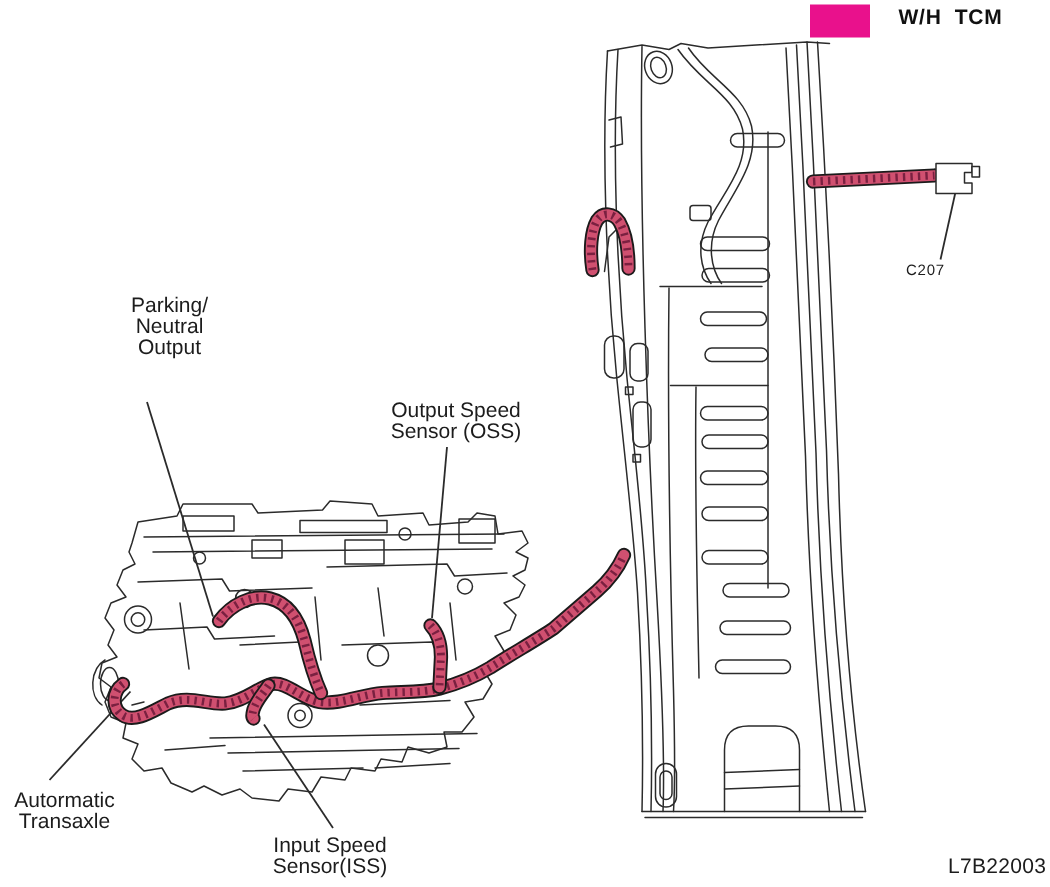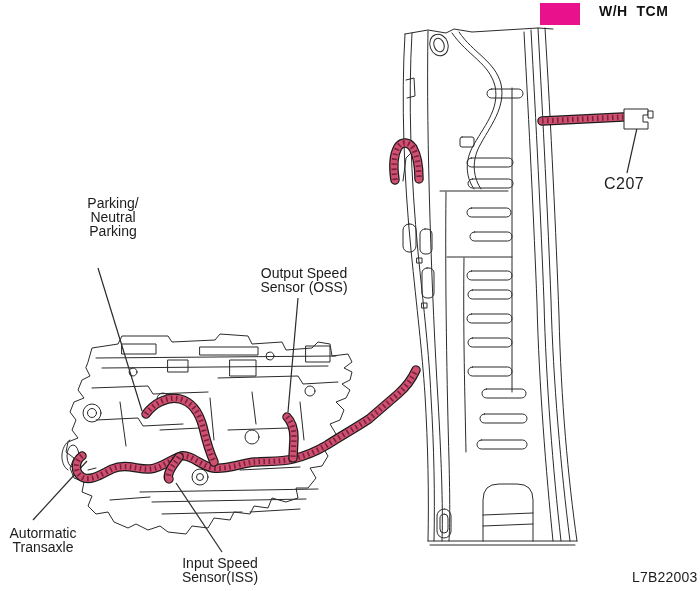--- a/index.html
+++ b/index.html
@@ -10,21 +10,21 @@
   .artf{stroke:#2b2b2b;stroke-width:1;fill:#fff;stroke-linejoin:round;}
   .leader{stroke:#2b2b2b;stroke-width:1.2;fill:none;}
   .harness-outline{stroke:var(--c-outline,#1b1b1b);stroke-width:9.5;fill:none;stroke-linecap:round;stroke-linejoin:round;}
   .harness-fill{stroke:var(--c-harness,#d05070);stroke-width:7;fill:none;stroke-linecap:round;stroke-linejoin:round;}
   .harness-hatch{stroke:var(--c-harness_hatch,#7a2040);stroke-width:5.2;fill:none;stroke-dasharray:1.6 3.4;stroke-linecap:butt;}
   .label{position:absolute;font-size:14px;line-height:14px;text-align:center;}
   .label span{display:block;}
   .legend-swatch{position:absolute;left:540px;top:3px;width:40px;height:22px;background:var(--c-legend_pink,#e9118c);}
   .legend-label{position:absolute;left:599px;top:3px;font-size:14px;font-weight:700;color:#111;white-space:pre;letter-spacing:0.5px;}
   .figure-code{position:absolute;left:632px;top:569px;font-size:14px;letter-spacing:0.2px;}
-  .c207{position:absolute;left:604px;top:175px;font-size:16px;letter-spacing:0.5px;}
+  .c207{position:absolute;left:604px;top:175px;font-size:10px;letter-spacing:0.5px;}
 </style>
 </head>
 <body>
 
 <div class="canvas">
 
   <svg width="700" height="591" viewBox="0 0 700 591">
     <defs>
       <path id="h-main" d="M 82,456 C 75,461 74,472 82,477 C 90,482 102,474 112,469 C 126,463 138,470 150,469 C 162,468 171,459 181,456 C 191,454 201,466 213,468 C 227,470 241,463 255,462 C 267,461 281,462 293,459 C 305,456 317,451 327,445 C 341,436 357,427 369,419 L 398,394 C 406,387 412,379 416,370"></path>
       <path id="h-pnp" d="M 146,414 C 154,403 168,396 180,399 C 192,402 199,412 203,427 C 206,440 210,453 214,462"></path>
@@ -166,21 +166,21 @@
       <rect class="artf" x="648" y="111" width="5" height="7"></rect>
     </g>
   </svg>
 
   <div class="legend-swatch"></div>
   <div class="legend-label">W/H  TCM</div>
 
   <div class="label" style="left:48px;top:196px;width:130px;">
     <span>Parking/</span>
     <span>Neutral</span>
-    <span>Parking</span>
+    <span>Output</span>
   </div>
 
   <div class="label" style="left:170px;top:556px;width:100px;">
     <span>Input Speed</span>
     <span>Sensor(ISS)</span>
   </div>
 
   <div class="label" style="left:254px;top:266px;width:100px;">
     <span>Output Speed</span>
     <span>Sensor (OSS)</span>

